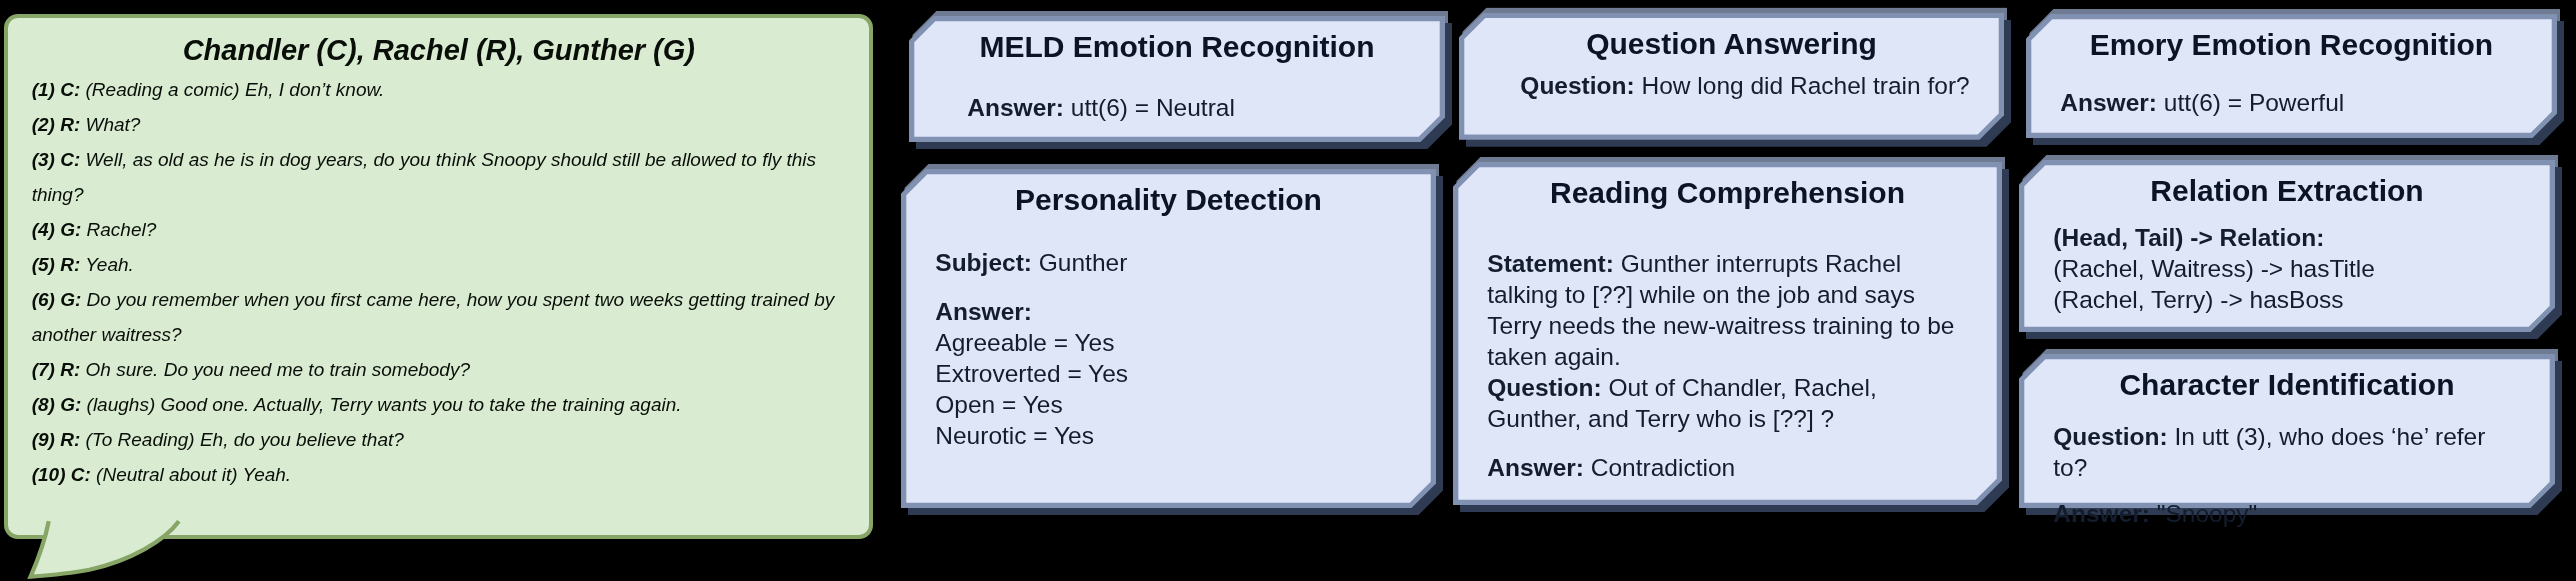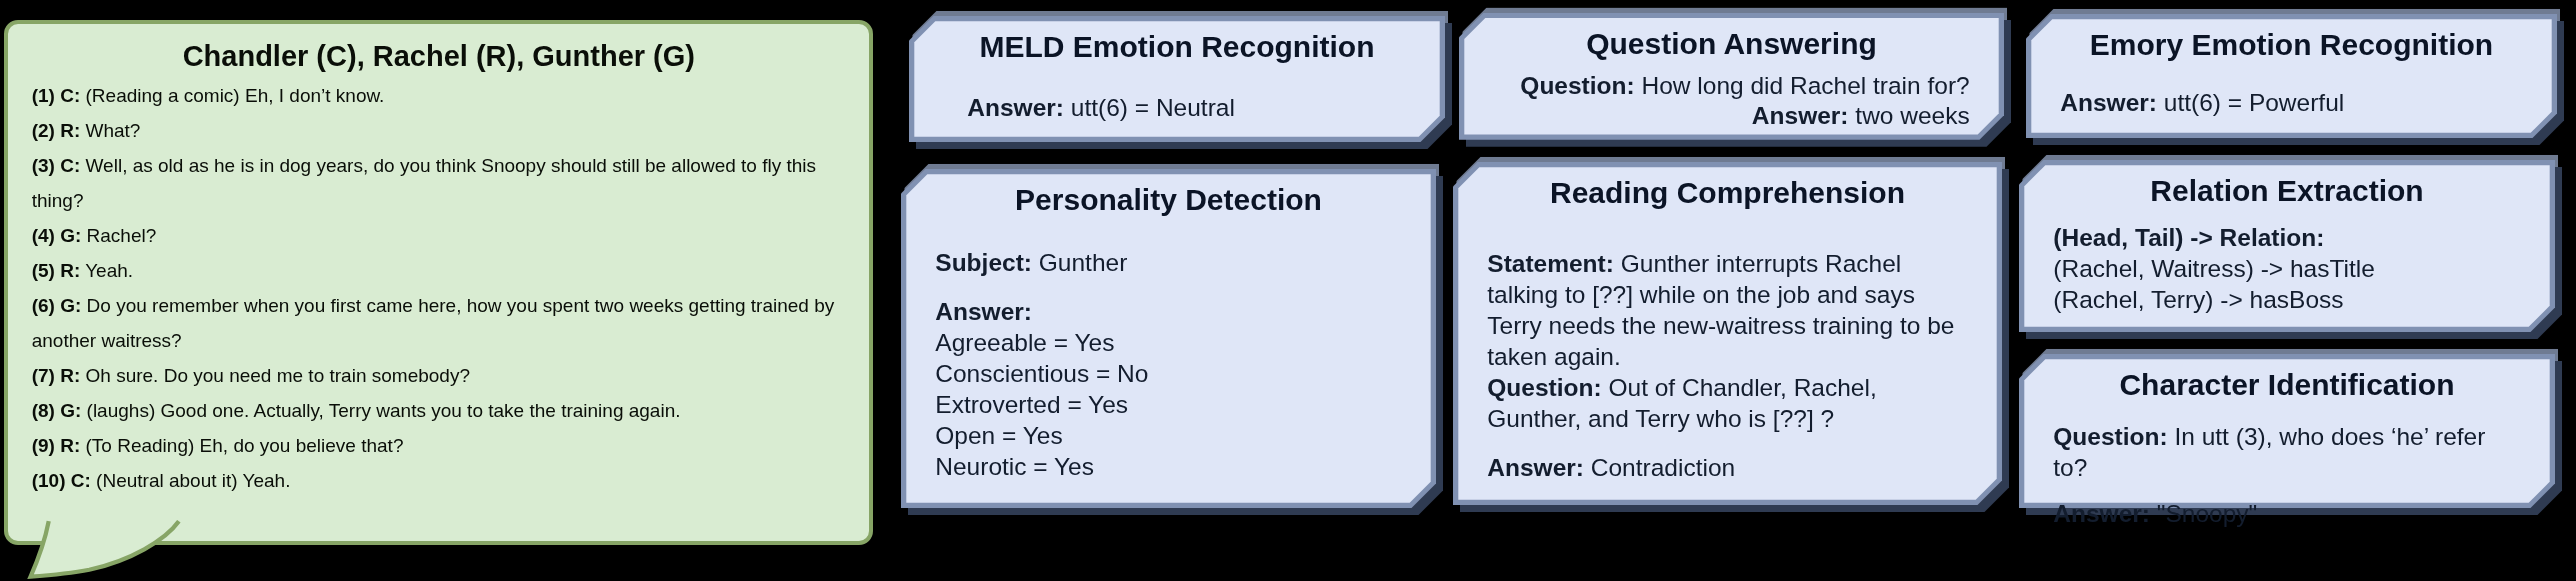--- a/index.html
+++ b/index.html
@@ -6,28 +6,29 @@
   body{
     width:2576px;height:582px;
     background:var(--background,#000);
     font-family:"Liberation Sans", sans-serif;
     position:relative;overflow:hidden;
   }
   #canvas{position:absolute;left:0;top:0;width:2576px;height:582px;background:var(--background,#000);}
 
   
   .bubble{
-    position:absolute;left:4.3px;top:20px;width:869px;height:525px;
+    position:absolute;left:4.3px;top:14px;width:869px;height:525px;
     box-sizing:border-box;
     background:var(--bubble-fill);
     border:4.3px solid var(--bubble-border);
     border-radius:14px;
     padding:12.8px 23.4px 0 23.4px;
     color:var(--bubble-text);
     z-index:2;
+    font-style:italic;
   }
   .bubble-title{
     text-align:center;font-weight:bold;font-size:29px;line-height:39px;
     letter-spacing:0px;
   }
   .bubble .lines{margin-top:2.1px;display:flex;flex-direction:column;}
   .bubble .line{font-size:19px;line-height:35px;}
   .bubble .line b{font-weight:bold;}
   .bubble-tail{position:absolute;left:21px;top:520px;width:160px;height:60px;z-index:3;}
 
@@ -113,21 +114,20 @@
 
   <div class="box box--qa">
     <div class="layer gray"></div>
     <div class="layer dark"></div>
     <div class="layer frame"></div>
     <div class="layer fill"></div>
     <div class="content">
       <div class="box-title">Question Answering</div>
       <div class="lines">
           <div class="line"><b>Question:</b><span> How long did Rachel train for?</span></div>
-          <div class="line"><b>Answer:</b><span> two weeks</span></div>
         </div>
     </div>
   </div>
 
   <div class="box box--emory">
     <div class="layer gray"></div>
     <div class="layer dark"></div>
     <div class="layer frame"></div>
     <div class="layer fill"></div>
     <div class="content">
@@ -143,21 +143,20 @@
     <div class="layer dark"></div>
     <div class="layer frame"></div>
     <div class="layer fill"></div>
     <div class="content">
       <div class="box-title">Personality Detection</div>
       <div class="lines">
           <div class="line"><b>Subject:</b><span> Gunther</span></div>
           <div class="spacer"></div>
           <div class="line"><b>Answer:</b><span></span></div>
           <div class="line"><b></b><span>Agreeable = Yes</span></div>
-          <div class="line"><b></b><span>Conscientious = No</span></div>
           <div class="line"><b></b><span>Extroverted = Yes</span></div>
           <div class="line"><b></b><span>Open = Yes</span></div>
           <div class="line"><b></b><span>Neurotic = Yes</span></div>
         </div>
     </div>
   </div>
 
   <div class="box box--reading">
     <div class="layer gray"></div>
     <div class="layer dark"></div>

